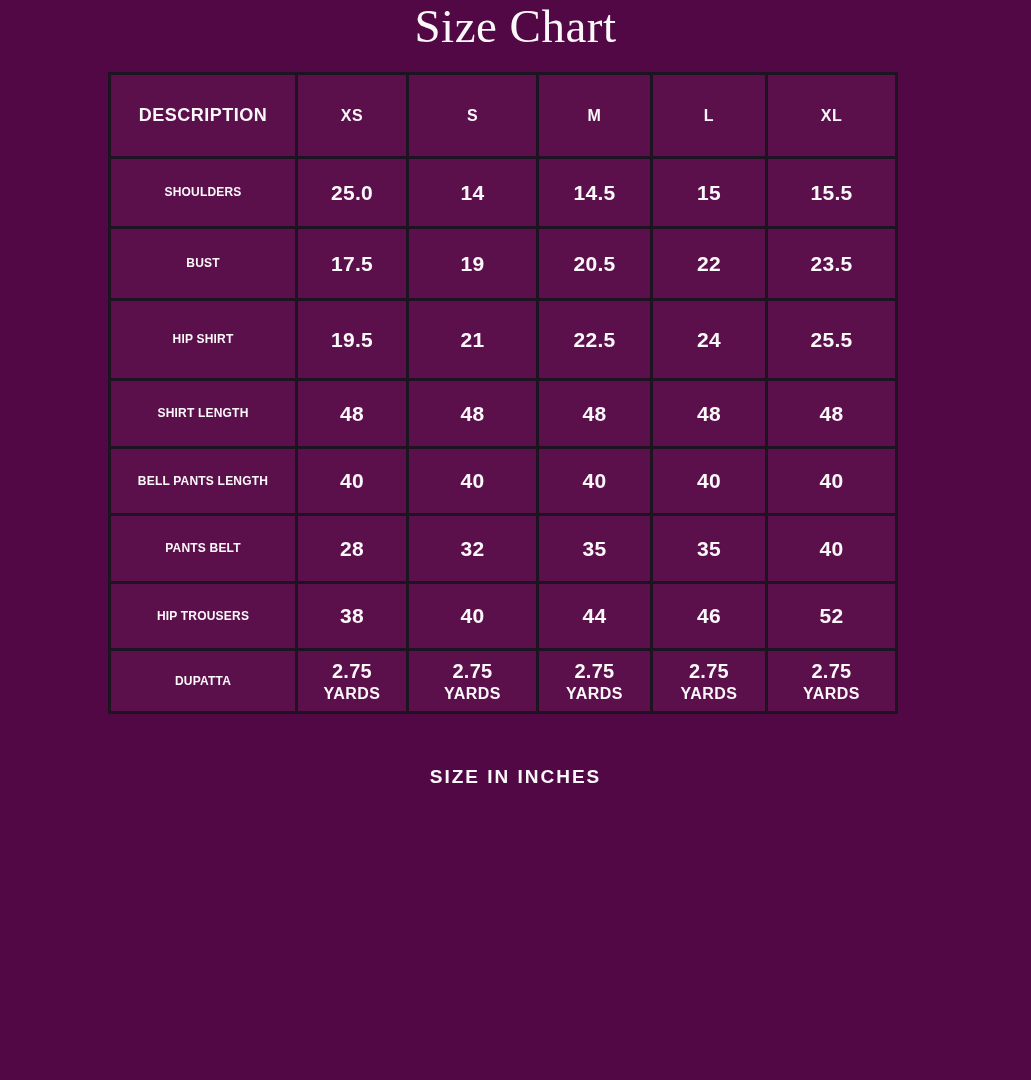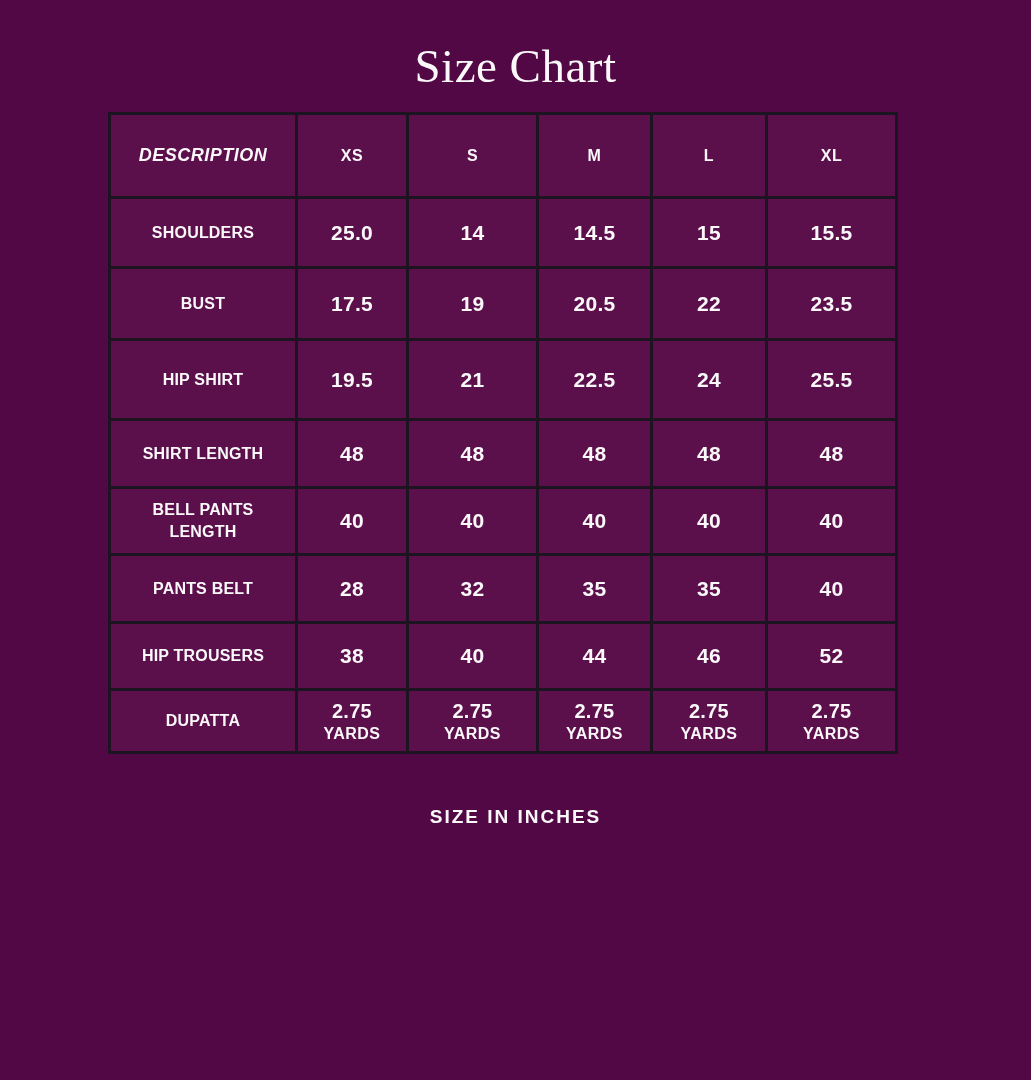--- a/index.html
+++ b/index.html
@@ -12,21 +12,20 @@
   html, body {
     width: 1031px;
     height: 1080px;
     background: var(--bg);
     overflow: hidden;
     font-family: "Liberation Sans", "DejaVu Sans", sans-serif;
   }
   .page {
     width: 1031px;
     height: 1080px;
-    padding-top: 40px;
   }
   .title {
     font-family: "Liberation Serif", "DejaVu Serif", serif;
     font-weight: 500;
     font-size: 47px;
     line-height: 52px;
     color: var(--text);
     text-align: center;
     letter-spacing: 0.5px;
   }
@@ -53,23 +52,23 @@
   .size-table tbody tr:nth-child(5)  { height: 67px; }
   .size-table tbody tr:nth-child(6)  { height: 68px; }
   .size-table tbody tr:nth-child(7)  { height: 67px; }
   .size-table tbody tr:nth-child(8)  { height: 63px; }
   .size-table tbody tr:nth-child(10) { height: 72px; }
   .size-table th {
     font-size: 16px;
     font-weight: 700;
     letter-spacing: 0.5px;
   }
-  .size-table th.desc-col { font-size: 18px; font-style: italic; }
+  .size-table th.desc-col { font-size: 18px; }
   .size-table td.label-cell {
-    font-size: 16px;
+    font-size: 12px;
     font-weight: 700;
     letter-spacing: 0.2px;
     line-height: 1.35;
     padding: 0 14px;
     text-align: center;
   }
   .size-table td.value-cell {
     font-size: 21px;
     font-weight: 700;
     letter-spacing: 0.3px;

